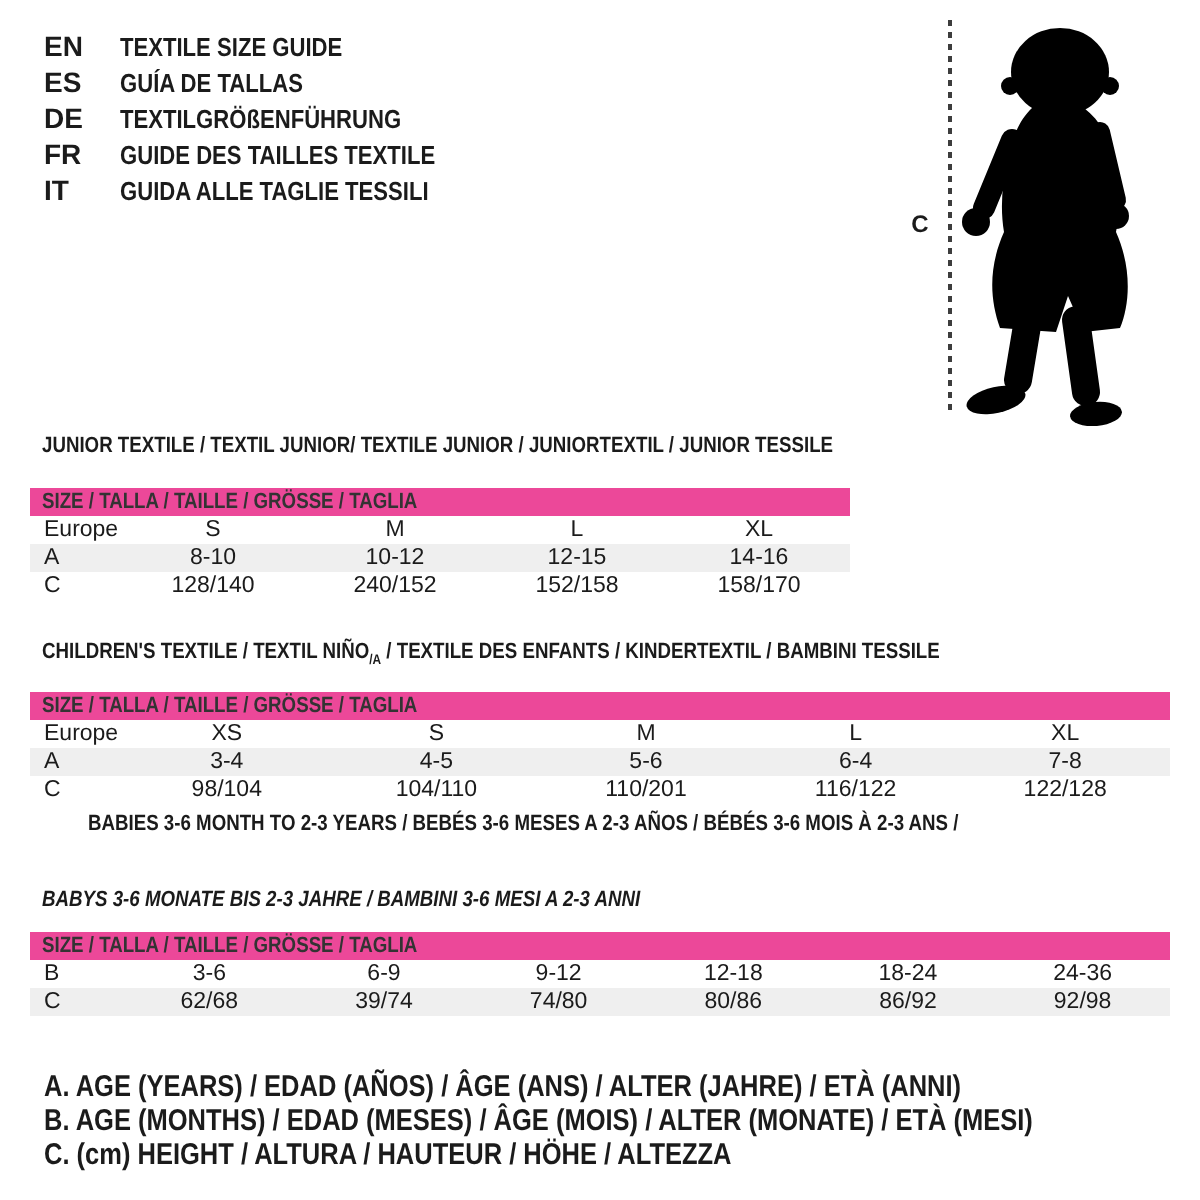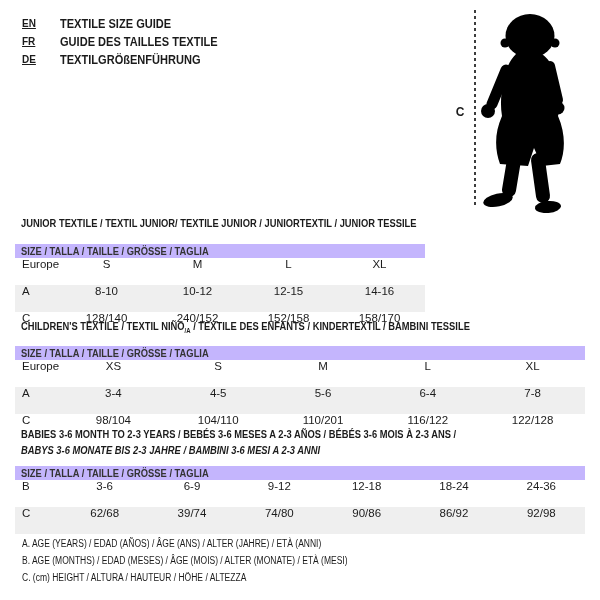--- a/index.html
+++ b/index.html
@@ -4,59 +4,67 @@
 <style>
   html,body{margin:0;padding:0;background:#fff;}
   .canvas{
     position:relative;width:600px;height:600px;background:#ffffff;
     font-family:"Liberation Sans",sans-serif;color:#1b1b1b;overflow:hidden;
   }
   .scx{display:inline-block;transform:scaleX(0.85);transform-origin:0 50%;white-space:nowrap;}
   
   .lang-block{position:absolute;left:22px;top:14px;}
   .lang-row{display:flex;height:18px;align-items:center;}
-  .lang-code{width:38px;font-weight:bold;font-size:10px;text-decoration:underline;}
+  .lang-code{width:38px;font-weight:bold;font-size:14px;}
   .lang-title{font-weight:bold;font-size:13px;}
   
   .dash-line{position:absolute;left:474px;top:10px;width:2px;height:196px;
     background:repeating-linear-gradient(to bottom,#3d3d3d 0 3px,transparent 3px 6px);}
   .c-label{position:absolute;left:452px;top:105px;width:16px;text-align:center;
     font-weight:bold;font-size:12px;}
   .silhouette{position:absolute;left:478px;top:8px;}
   
   .sg-title{position:absolute;left:21px;font-weight:bold;font-size:11px;line-height:13px;white-space:nowrap;}
   sub{font-size:7px;}
   
   .table{position:absolute;left:15px;}
-  .bar{height:14px;background:#c4b5fd;display:flex;align-items:center;
+  .bar{height:14px;background:#ec4899;display:flex;align-items:center;
     padding-left:6px;box-sizing:border-box;font-weight:bold;font-size:11px;color:#333333;}
-  .row{display:flex;height:27px;align-items:flex-start;font-size:11.5px;}
+  .row{display:flex;height:14px;align-items:center;font-size:11.5px;}
   .row .lab{width:46px;padding-left:7px;box-sizing:border-box;}
   .row .c{flex:1;text-align:center;}
   .shade{background:#efefef;}
   
-  .footnote{position:absolute;left:22px;font-weight:normal;font-size:10px;line-height:13px;white-space:nowrap;}
+  .footnote{position:absolute;left:22px;font-weight:bold;font-size:15px;line-height:13px;white-space:nowrap;}
 </style>
 </head>
 <body>
 
 <div class="canvas">
 
   <div class="lang-block">
     <div class="lang-row">
       <span class="lang-code">EN</span>
       <span class="lang-title scx">TEXTILE SIZE GUIDE</span>
     </div>
     <div class="lang-row">
+      <span class="lang-code">ES</span>
+      <span class="lang-title scx">GUÍA DE TALLAS</span>
+    </div>
+    <div class="lang-row">
+      <span class="lang-code">DE</span>
+      <span class="lang-title scx">TEXTILGRÖßENFÜHRUNG</span>
+    </div>
+    <div class="lang-row">
       <span class="lang-code">FR</span>
       <span class="lang-title scx">GUIDE DES TAILLES TEXTILE</span>
     </div>
     <div class="lang-row">
-      <span class="lang-code">DE</span>
-      <span class="lang-title scx">TEXTILGRÖßENFÜHRUNG</span>
+      <span class="lang-code">IT</span>
+      <span class="lang-title scx">GUIDA ALLE TAGLIE TESSILI</span>
     </div>
   </div>
 
   <div class="dash-line"></div>
   <div class="c-label">C</div>
   <svg class="silhouette" width="96" height="205" viewBox="0 0 96 205">
     <g fill="#000000">
       <ellipse cx="52" cy="28" rx="24.5" ry="22"></ellipse>
       <circle cx="27" cy="35" r="4.5"></circle>
       <circle cx="77" cy="35" r="4.5"></circle>
@@ -128,21 +136,21 @@
     <div class="row">
       <span class="lab">C</span>
       <span class="c">98/104</span>
       <span class="c">104/110</span>
       <span class="c">110/201</span>
       <span class="c">116/122</span>
       <span class="c">122/128</span>
     </div>
   </div>
 
-  <div class="sg-title" style="top:428px;">
+  <div class="sg-title" style="top:406px;margin-left:23px;">
     <span class="scx">BABIES 3-6 MONTH TO 2-3 YEARS / BEBÉS 3-6 MESES A 2-3 AÑOS / BÉBÉS 3-6 MOIS À 2-3 ANS /</span>
   </div>
   <div class="sg-title" style="top:444px;font-style:italic;">
     <span class="scx">BABYS 3-6 MONATE BIS 2-3 JAHRE / BAMBINI 3-6 MESI A 2-3 ANNI</span>
   </div>
   <div class="table" style="top:466px;width:570px;">
     <div class="bar">
       <span class="scx">SIZE / TALLA / TAILLE / GRÖSSE / TAGLIA</span>
     </div>
     <div class="row">
@@ -152,21 +160,21 @@
       <span class="c">9-12</span>
       <span class="c">12-18</span>
       <span class="c">18-24</span>
       <span class="c">24-36</span>
     </div>
     <div class="row shade">
       <span class="lab">C</span>
       <span class="c">62/68</span>
       <span class="c">39/74</span>
       <span class="c">74/80</span>
-      <span class="c">90/86</span>
+      <span class="c">80/86</span>
       <span class="c">86/92</span>
       <span class="c">92/98</span>
     </div>
   </div>
 
   <div class="footnote" style="top:537px;">
     <span class="scx">A. AGE (YEARS) / EDAD (AÑOS) / ÂGE (ANS) / ALTER (JAHRE) / ETÀ (ANNI)</span>
   </div>
   <div class="footnote" style="top:571px;">
     <span class="scx">C. (cm) HEIGHT / ALTURA / HAUTEUR / HÖHE / ALTEZZA</span>

